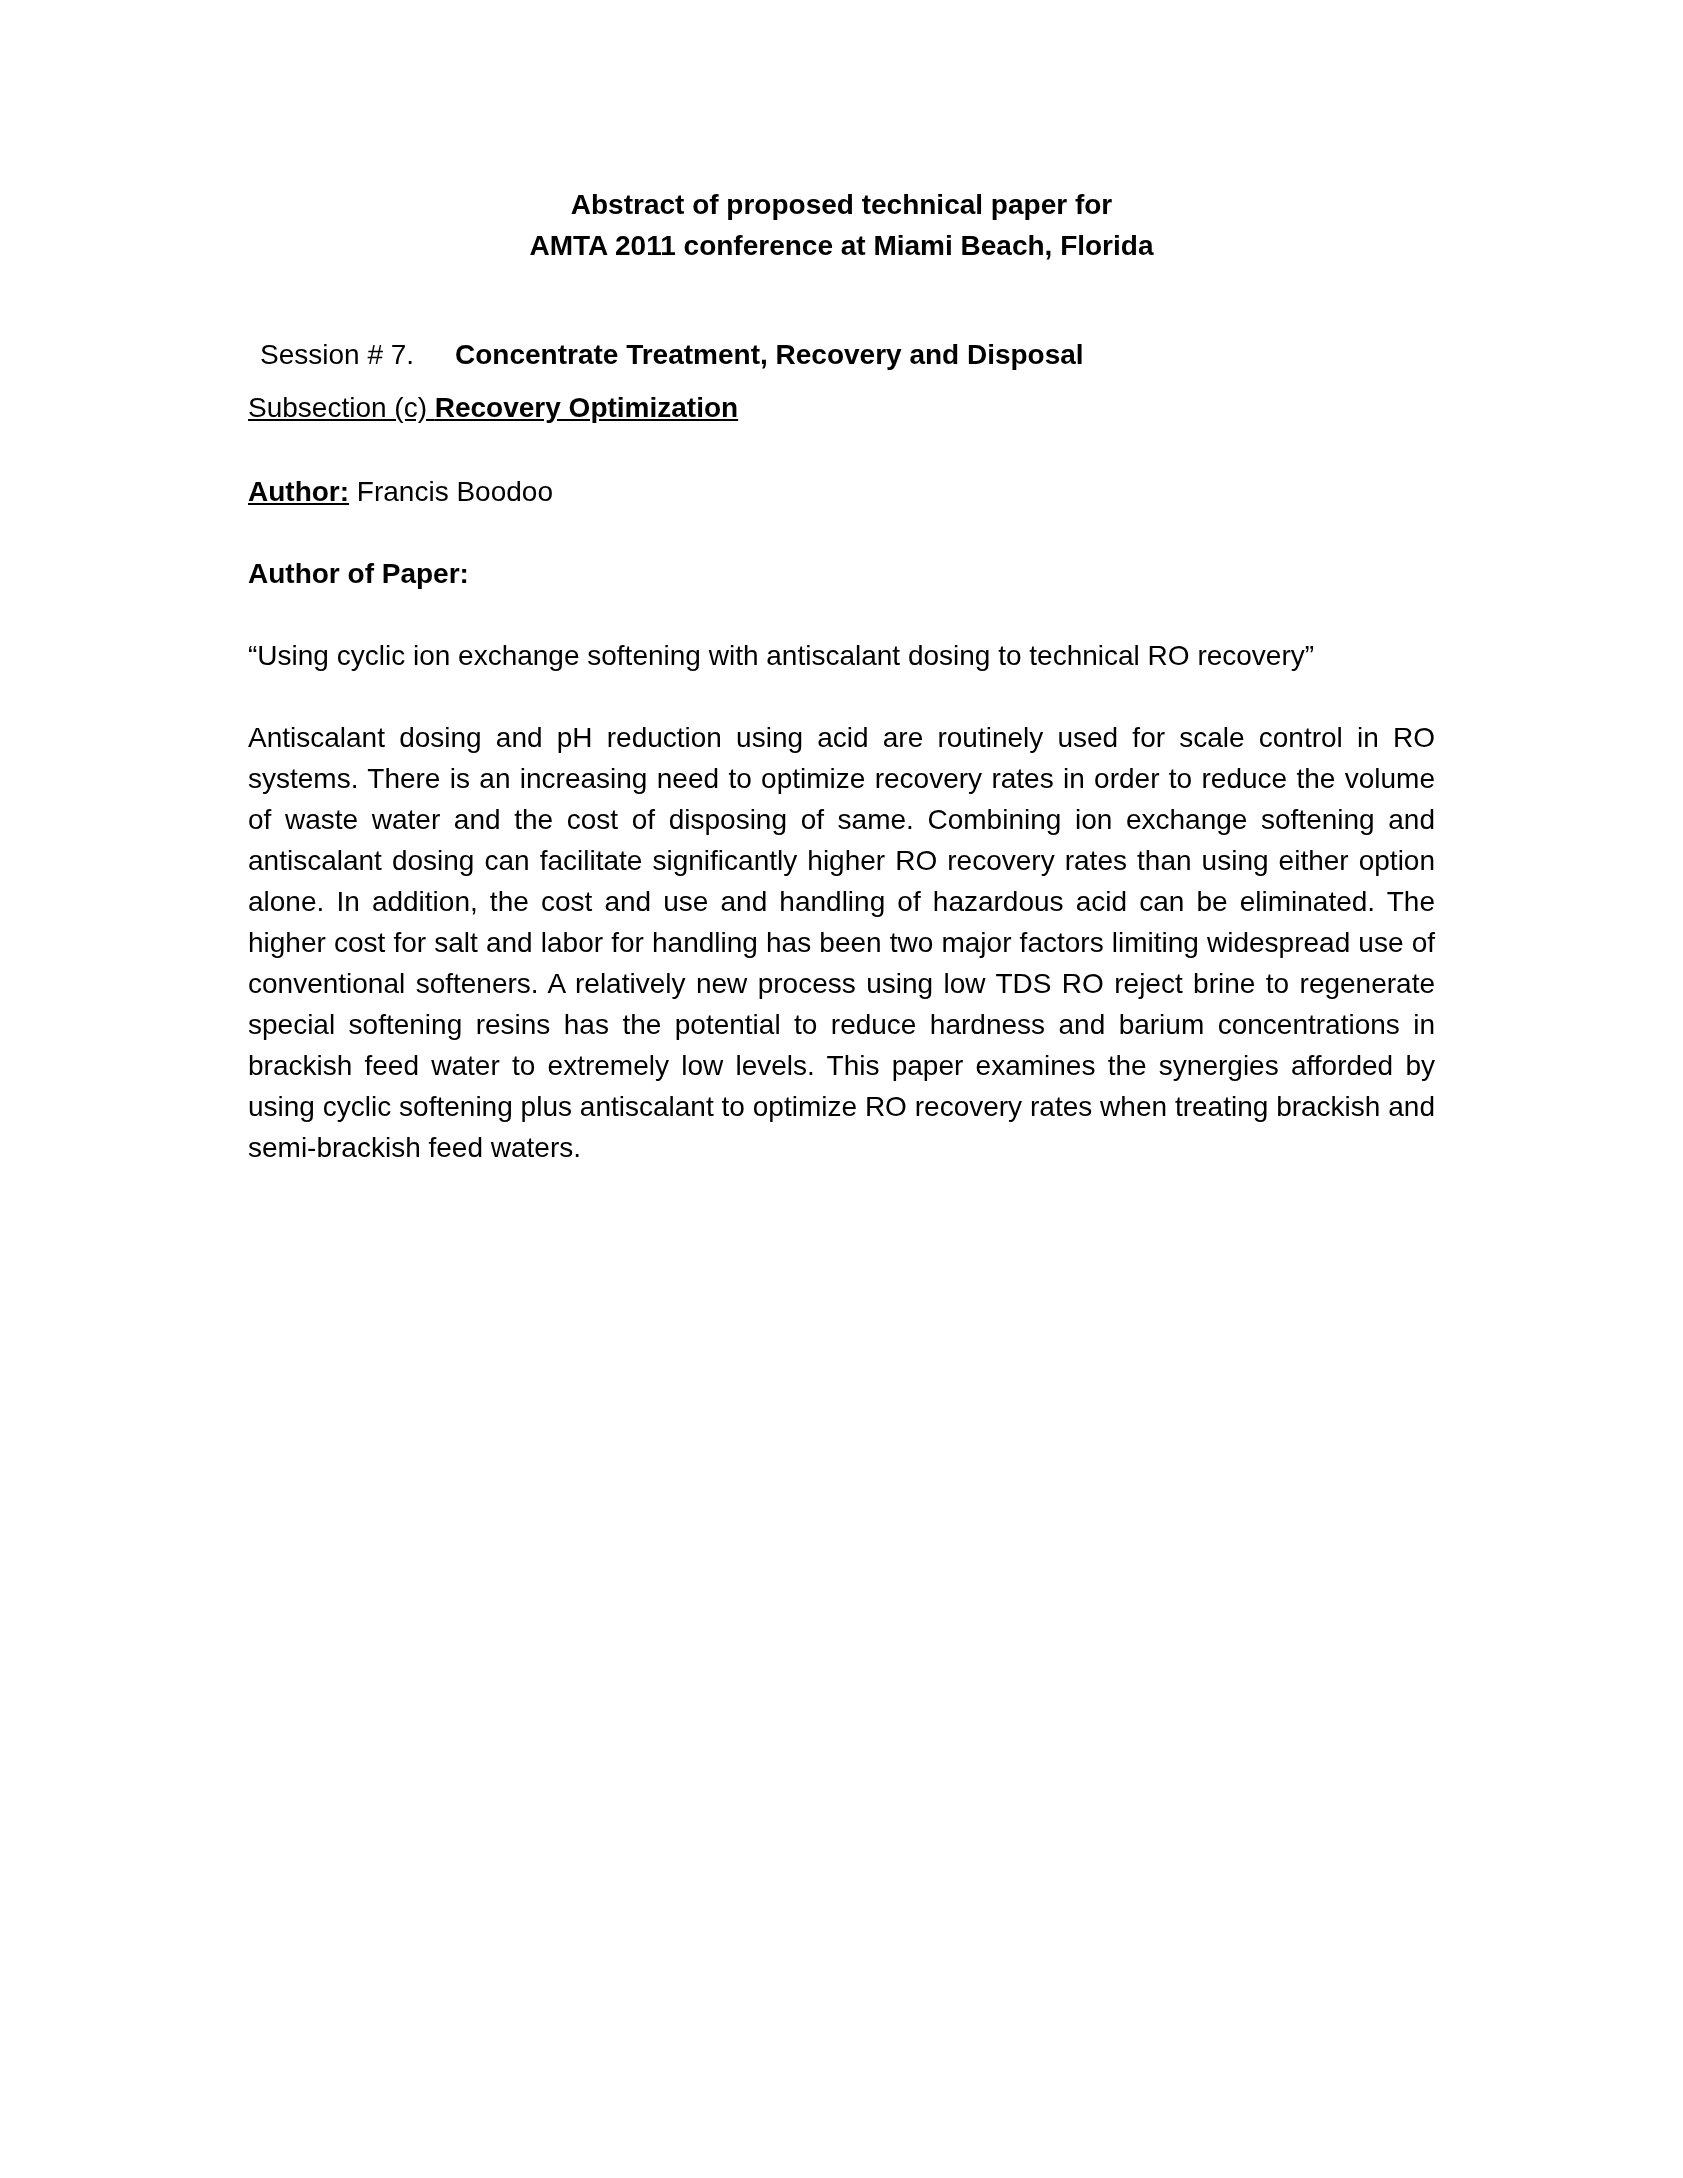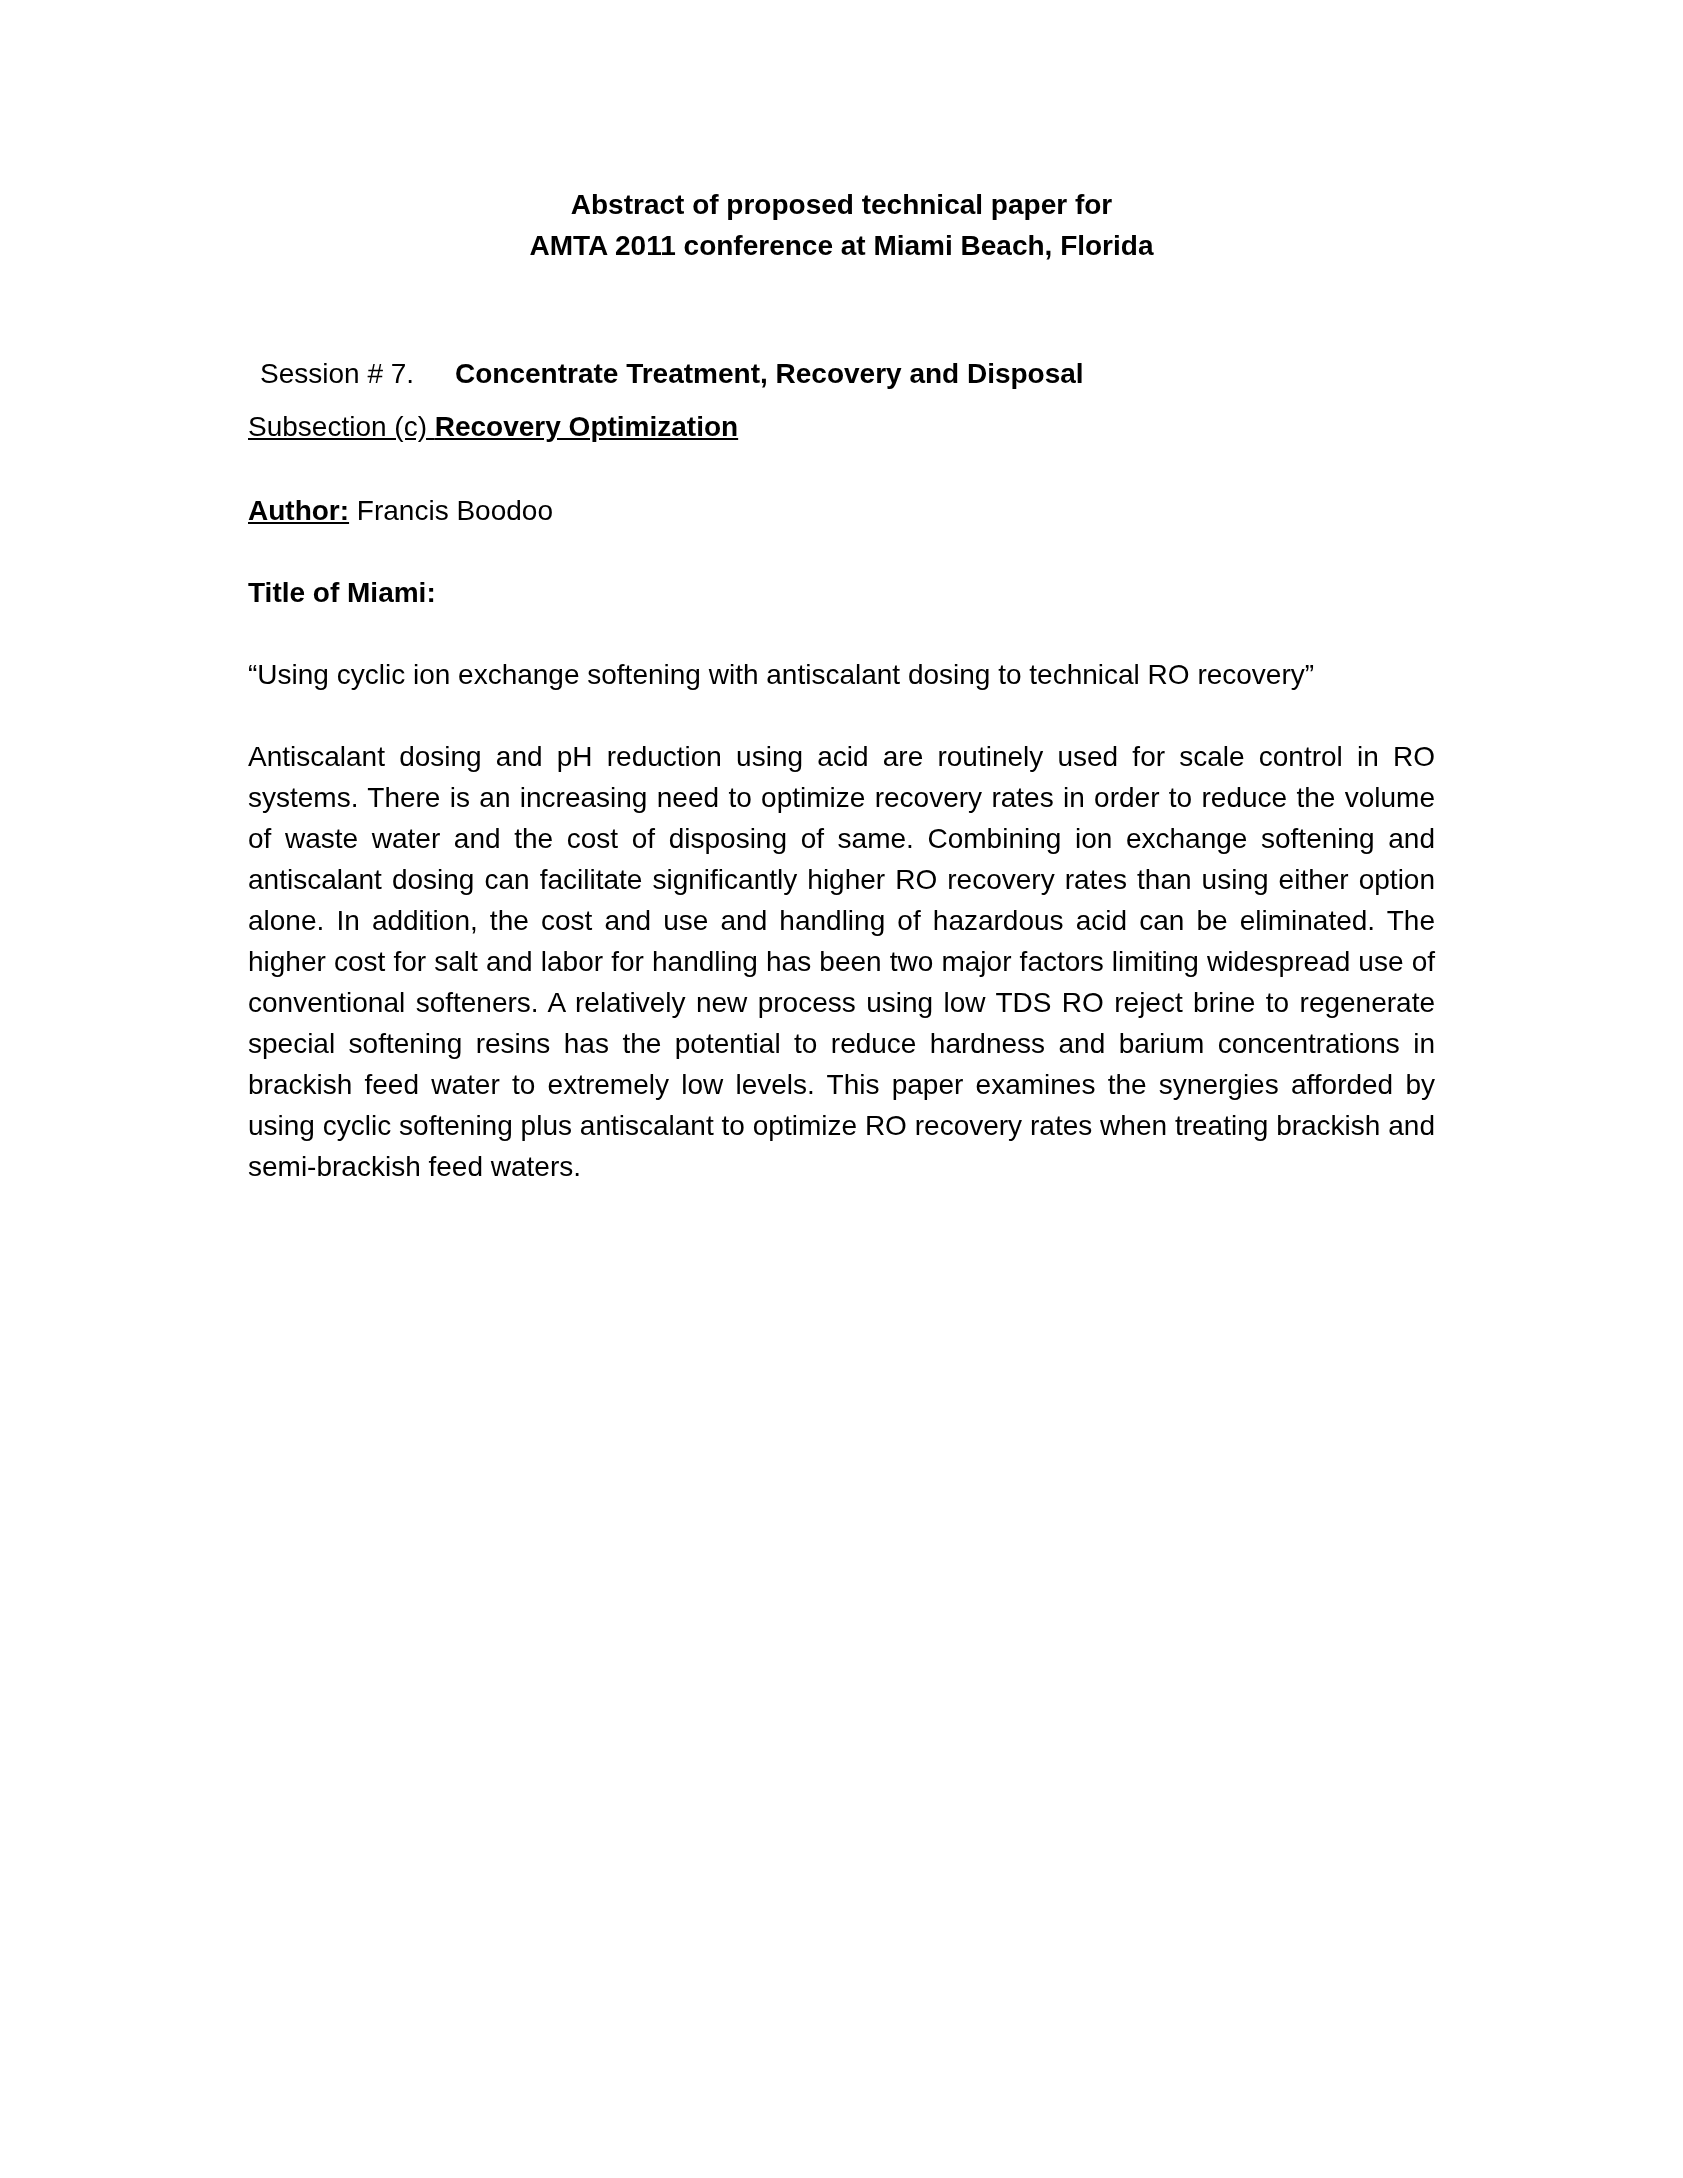--- a/index.html
+++ b/index.html
@@ -15,21 +15,21 @@
     box-sizing: border-box;
     padding: 184px 248px 0 248px;
     font-family: "Liberation Sans", sans-serif;
     font-size: 28px;
     line-height: 41px;
     color: #000000;
   }
   .doc-title {
     text-align: center;
     font-weight: bold;
-    margin: 0 0 87px 0;
+    margin: 0 0 68px 0;
   }
   .doc-title div {
     white-space: nowrap;
   }
   .session-line {
     margin: 12px;
   }
   .session-label {
     display: inline-block;
     min-width: 195px;
@@ -74,21 +74,21 @@
     <div>Abstract of  proposed technical paper for</div>
     <div>AMTA 2011 conference at Miami Beach, Florida</div>
   </div>
 
   <p class="session-line"><span class="session-label">Session # 7.</span><span class="bold">Concentrate Treatment, Recovery and Disposal</span></p>
 
   <p class="subsection-line"><span>Subsection (c)</span><span> </span><span class="bold">Recovery Optimization</span></p>
 
   <p class="author-line"><span class="author-label">Author:</span><span> </span><span>Francis Boodoo</span></p>
 
-  <p class="title-of-paper">Title of Miami:</p>
+  <p class="title-of-paper">Author of Paper:</p>
 
   <p class="paper-title">“Using cyclic ion exchange softening with antiscalant dosing to technical RO recovery”</p>
 
 
   <p class="abstract-body">Antiscalant dosing and pH reduction using acid are routinely used for scale control in RO systems. There is an increasing need to optimize recovery rates in order to reduce the volume of waste water and the cost of disposing of same. Combining ion exchange softening and antiscalant dosing can facilitate significantly higher RO recovery rates than using either option alone. In addition, the cost and use and handling of hazardous acid can be eliminated. The higher cost for salt and labor for handling has been two major factors limiting widespread use of conventional softeners. A relatively new process using low TDS RO reject brine to regenerate special softening resins has the potential to reduce hardness and barium concentrations in brackish feed water to extremely low levels. This paper examines the synergies afforded by using cyclic softening plus antiscalant to optimize RO recovery rates when treating brackish and semi-brackish feed waters.</p>
 
 </div>
 
 
 </body></html>

